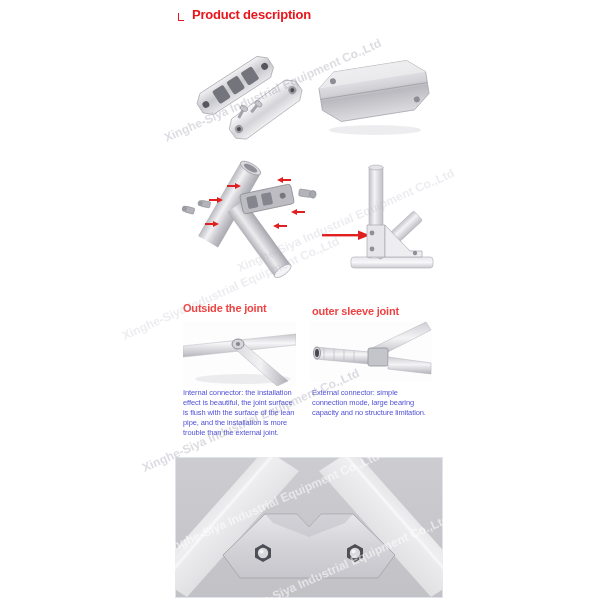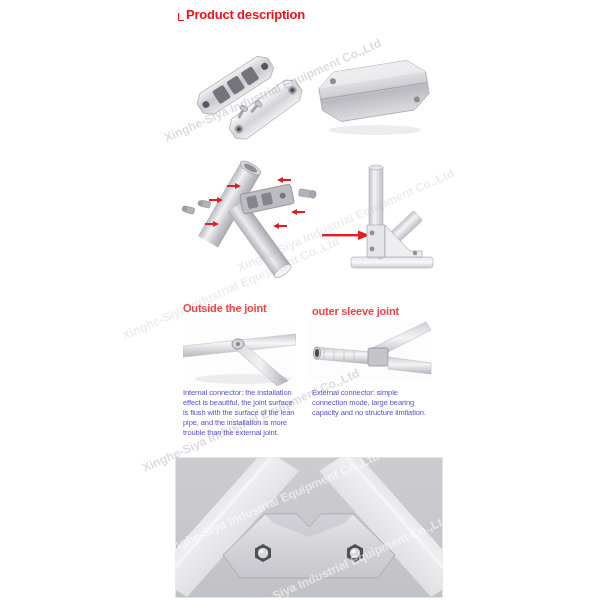--- a/index.html
+++ b/index.html
@@ -1,20 +1,20 @@
 <!DOCTYPE html>
 <html><head>
 <meta charset="utf-8">
 <style>
   html,body{margin:0;padding:0;background:#ffffff;}
   .page{position:relative;width:600px;height:600px;background:#fff;overflow:hidden;
         font-family:"Liberation Sans",sans-serif;}
   
   .title{position:absolute;left:178px;top:7px;font-size:13px;font-weight:bold;color:#e8151c;
-         letter-spacing:-0.2px;display:flex;align-items:flex-end;gap:2px;}
+         letter-spacing:-0.2px;display:flex;align-items:flex-end;gap:8px;}
   .corner-mark{display:inline-block;width:5px;height:7px;border-left:1.5px solid #e8151c;
          border-bottom:1.5px solid #e8151c;margin-bottom:1px;}
   .joint-heading{position:absolute;font-size:11px;font-weight:bold;color:#ef4444;letter-spacing:-0.2px;}
   .h-left{left:183px;top:302px;}
   .h-right{left:312px;top:305px;text-align:center;}
   .desc{position:absolute;font-size:7.5px;line-height:10px;color:#5353d6;letter-spacing:-0.1px;}
   .d-left{left:183px;top:388px;width:116px;}
   .d-right{left:312px;top:388px;width:122px;}
   
   .ph{position:absolute;}

